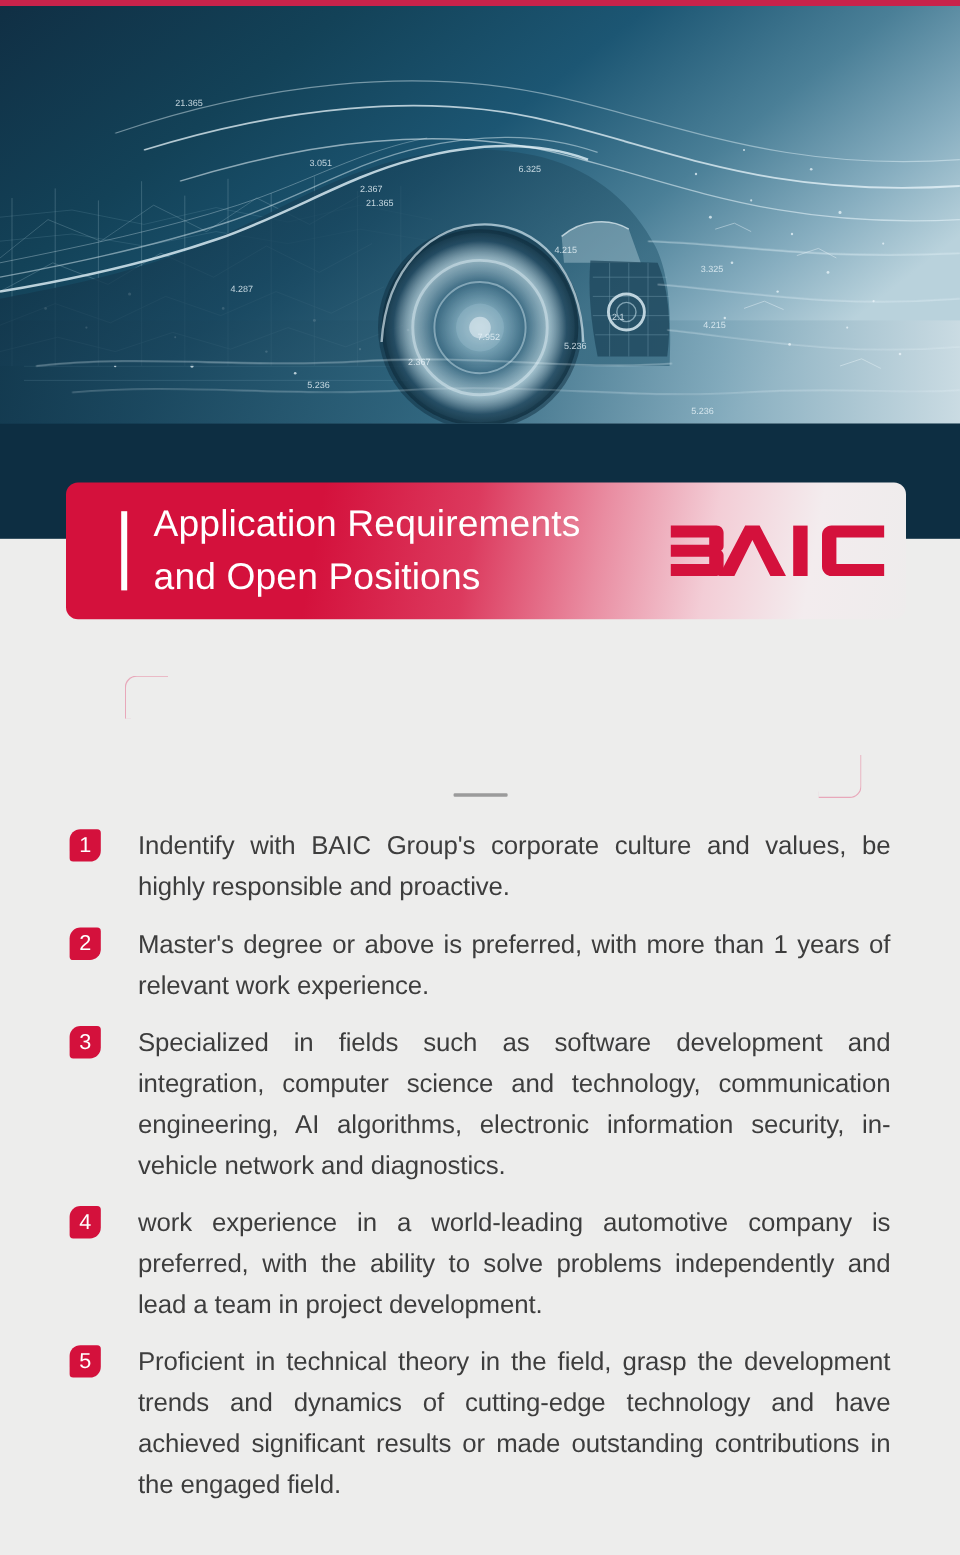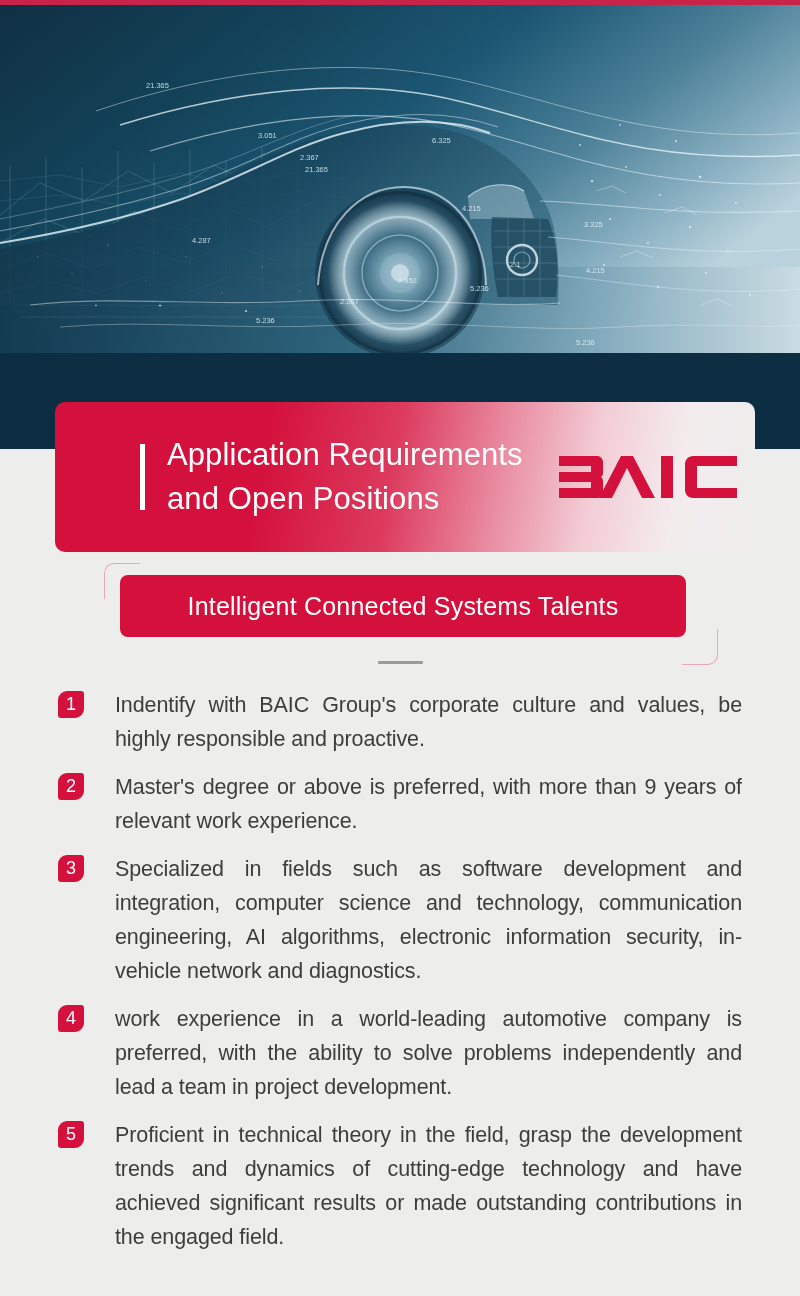--- a/index.html
+++ b/index.html
@@ -35,33 +35,32 @@
     width:800px; height:444px;
     overflow:hidden;
     background:#0d2e42;
   }
   .hero svg { display:block; width:800px; height:348px; }
 
   
   .banner {
     position:absolute;
     left:55px; top:402px;
-    width:700px; height:150px;
+    width:700px; height:114px;
     border-radius:10px;
     background:linear-gradient(100deg,
         #d4113c 0%,
         #d4113c 30%,
         #dc3a5e 48%,
         #e98ca1 63%,
         #f3cdd6 76%,
         #f3ecee 88%,
         #eeecec 100%);
     display:flex;
     align-items:center;
-    padding-left:39px;
   }
   .banner-accent {
     width:5px; height:66px;
     background:#ffffff;
     margin-left:46px;
     flex:none;
   }
   .banner-title {
     margin-left:22px;
     color:#ffffff;
@@ -376,37 +375,34 @@
           <path d="M186,4 H142 C137.6,4 134,7.6 134,12 V38 C134,42.4 137.6,46 142,46
                    H186 V36 H146 V14 H186 V4 Z"></path>
         </g>
       </svg>
     </div>
   </div>
 
   <div class="section-wrap">
     <div class="bracket tl"></div>
     <div class="bracket br"></div>
-    <div class="section-pill">
-      <span class="section-pill-text">Intelligent Connected Systems Talents</span>
-    </div>
   </div>
 
   <div class="divider"></div>
 
   <div class="req-list">
 
     <div class="req-item">
       <div class="req-badge">1</div>
       <div class="req-text">Indentify with BAIC Group's corporate culture and values, be highly responsible and proactive.</div>
     </div>
 
     <div class="req-item">
       <div class="req-badge">2</div>
-      <div class="req-text">Master's degree or above is preferred, with more than 9 years of relevant work experience.</div>
+      <div class="req-text">Master's degree or above is preferred, with more than 1 years of relevant work experience.</div>
     </div>
 
     <div class="req-item">
       <div class="req-badge">3</div>
       <div class="req-text">Specialized in fields such as software development and integration, computer science and technology, communication engineering, AI algorithms, electronic information security, in-vehicle network and diagnostics.</div>
     </div>
 
     <div class="req-item">
       <div class="req-badge">4</div>
       <div class="req-text">work experience in a world-leading automotive company is preferred, with the ability to solve problems independently and lead a team in project development.</div>

